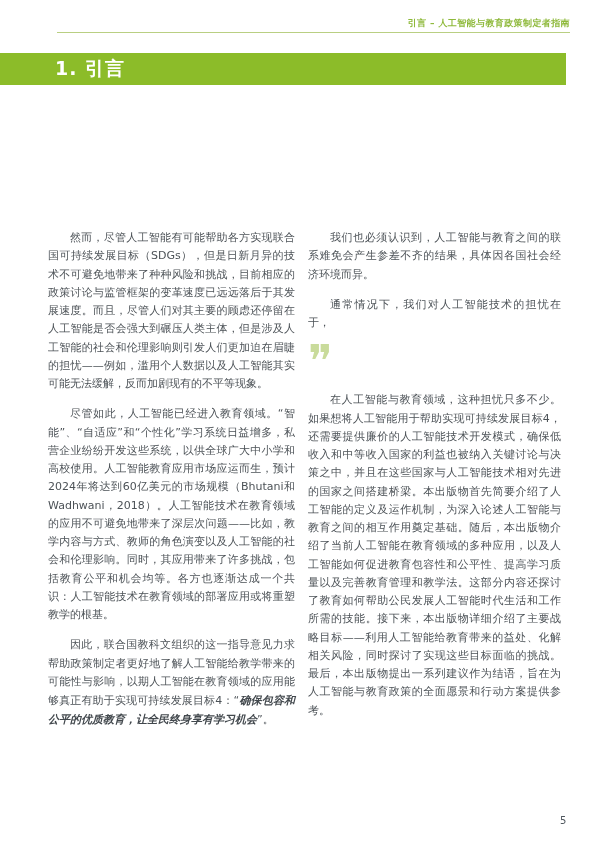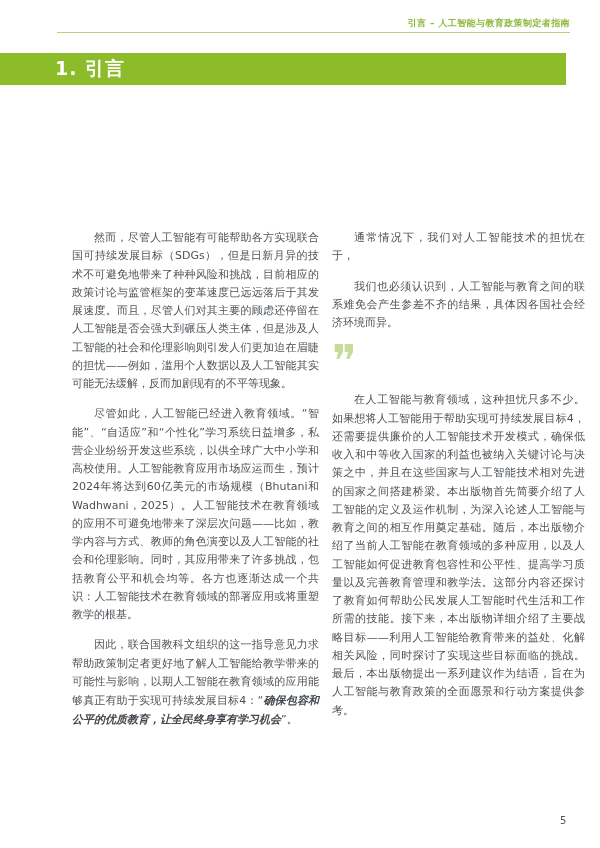--- a/index.html
+++ b/index.html
@@ -22,21 +22,21 @@
   .title-banner h1{
     margin:0;padding-left:55px;color:#ffffff;font-size:19px;font-weight:bold;
     letter-spacing:1px;
   }
   .intro{
     position:absolute;top:114px;left:57px;width:513px;
     font-size:14px;line-height:1.55;color:#3f464c;text-align:justify;
   }
   .intro p{margin:0;text-indent:2em;}
   .columns{
-    position:absolute;top:229px;left:72px;width:513px;display:flex;gap:13px;
+    position:absolute;top:229px;left:48px;width:513px;display:flex;gap:13px;
   }
   .col{font-size:11px;line-height:1.66;color:#4c5257;text-align:justify;}
   .col-left{width:250px;}
   .col-right{width:256px;}
   .col p{margin:0 0 12px 0;text-indent:2em;}
   .sdg-quote{
     font-family:Liberation Serif, serif;
     font-style:italic;font-weight:600;color:#42484d;
   }
   .quote-block{
@@ -65,27 +65,27 @@
 
   <div class="title-banner">
     <h1>1. 引言</h1>
   </div>
 
 
   <div class="columns">
 
     <div class="col col-left">
       <p>然而，尽管人工智能有可能帮助各方实现联合国可持续发展目标（SDGs），但是日新月异的技术不可避免地带来了种种风险和挑战，目前相应的政策讨论与监管框架的变革速度已远远落后于其发展速度。而且，尽管人们对其主要的顾虑还停留在人工智能是否会强大到碾压人类主体，但是涉及人工智能的社会和伦理影响则引发人们更加迫在眉睫的担忧——例如，滥用个人数据以及人工智能其实可能无法缓解，反而加剧现有的不平等现象。</p>
-      <p>尽管如此，人工智能已经进入教育领域。“智能”、“自适应”和“个性化”学习系统日益增多，私营企业纷纷开发这些系统，以供全球广大中小学和高校使用。人工智能教育应用市场应运而生，预计2024年将达到60亿美元的市场规模（Bhutani和Wadhwani，2025）。人工智能技术在教育领域的应用不可避免地带来了深层次问题——比如，教学内容与方式、教师的角色演变以及人工智能的社会和伦理影响。同时，其应用带来了许多挑战，包括教育公平和机会均等。各方也逐渐达成一个共识：人工智能技术在教育领域的部署应用或将重塑教学的根基。</p>
+      <p>尽管如此，人工智能已经进入教育领域。“智能”、“自适应”和“个性化”学习系统日益增多，私营企业纷纷开发这些系统，以供全球广大中小学和高校使用。人工智能教育应用市场应运而生，预计2024年将达到60亿美元的市场规模（Bhutani和Wadhwani，2018）。人工智能技术在教育领域的应用不可避免地带来了深层次问题——比如，教学内容与方式、教师的角色演变以及人工智能的社会和伦理影响。同时，其应用带来了许多挑战，包括教育公平和机会均等。各方也逐渐达成一个共识：人工智能技术在教育领域的部署应用或将重塑教学的根基。</p>
       <p><span>因此，联合国教科文组织的这一指导意见力求帮助政策制定者更好地了解人工智能给教学带来的可能性与影响，以期人工智能在教育领域的应用能够真正有助于实现可持续发展目标4：“</span><span class="sdg-quote">确保包容和公平的优质教育，让全民终身享有学习机会</span><span>”。</span></p>
     </div>
 
     <div class="col col-right">
+      <p>我们也必须认识到，人工智能与教育之间的联系难免会产生参差不齐的结果，具体因各国社会经济环境而异。</p>
       <p>通常情况下，我们对人工智能技术的担忧在于，</p>
-      <p>我们也必须认识到，人工智能与教育之间的联系难免会产生参差不齐的结果，具体因各国社会经济环境而异。</p>
       <div class="quote-block">
         <div class="quote-icon">❞</div>
       </div>
       <p>在人工智能与教育领域，这种担忧只多不少。如果想将人工智能用于帮助实现可持续发展目标4，还需要提供廉价的人工智能技术开发模式，确保低收入和中等收入国家的利益也被纳入关键讨论与决策之中，并且在这些国家与人工智能技术相对先进的国家之间搭建桥梁。本出版物首先简要介绍了人工智能的定义及运作机制，为深入论述人工智能与教育之间的相互作用奠定基础。随后，本出版物介绍了当前人工智能在教育领域的多种应用，以及人工智能如何促进教育包容性和公平性、提高学习质量以及完善教育管理和教学法。这部分内容还探讨了教育如何帮助公民发展人工智能时代生活和工作所需的技能。接下来，本出版物详细介绍了主要战略目标——利用人工智能给教育带来的益处、化解相关风险，同时探讨了实现这些目标面临的挑战。最后，本出版物提出一系列建议作为结语，旨在为人工智能与教育政策的全面愿景和行动方案提供参考。</p>
     </div>
 
   </div>
 
   <div class="page-number">5</div>
 

